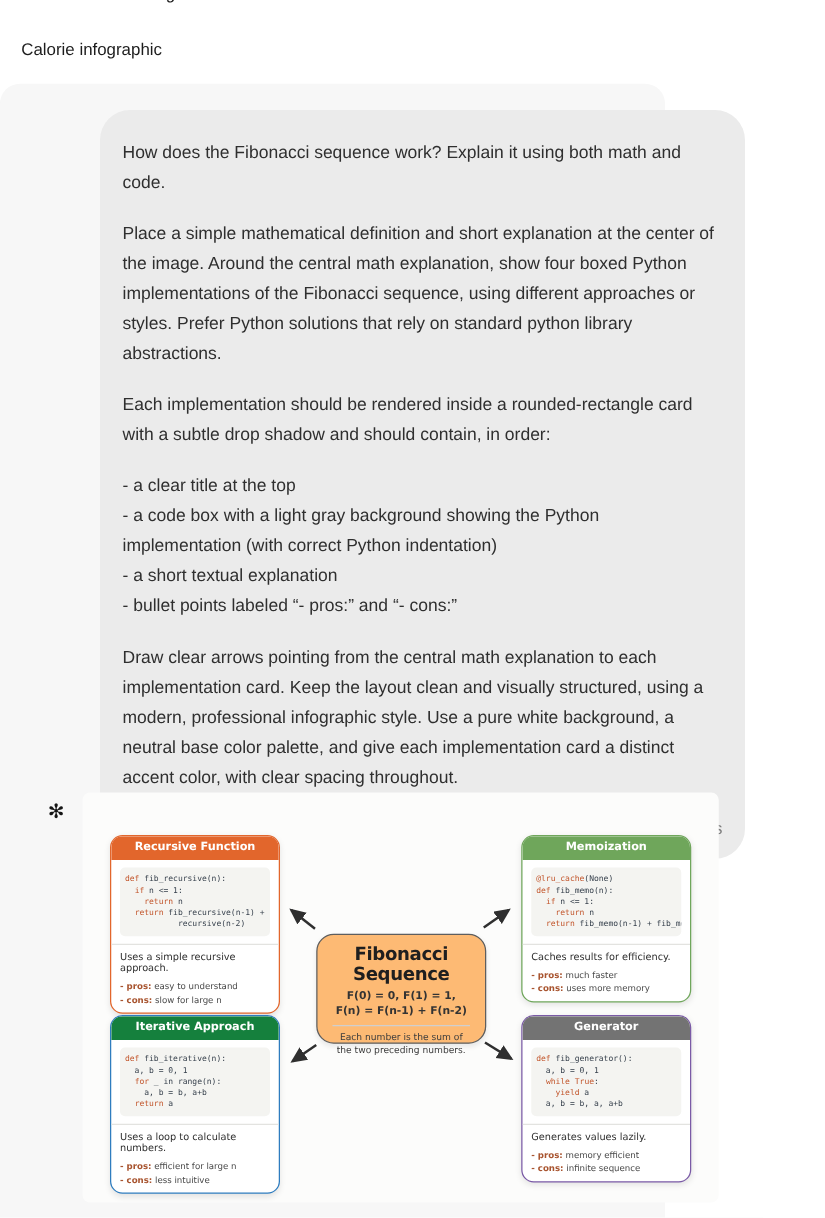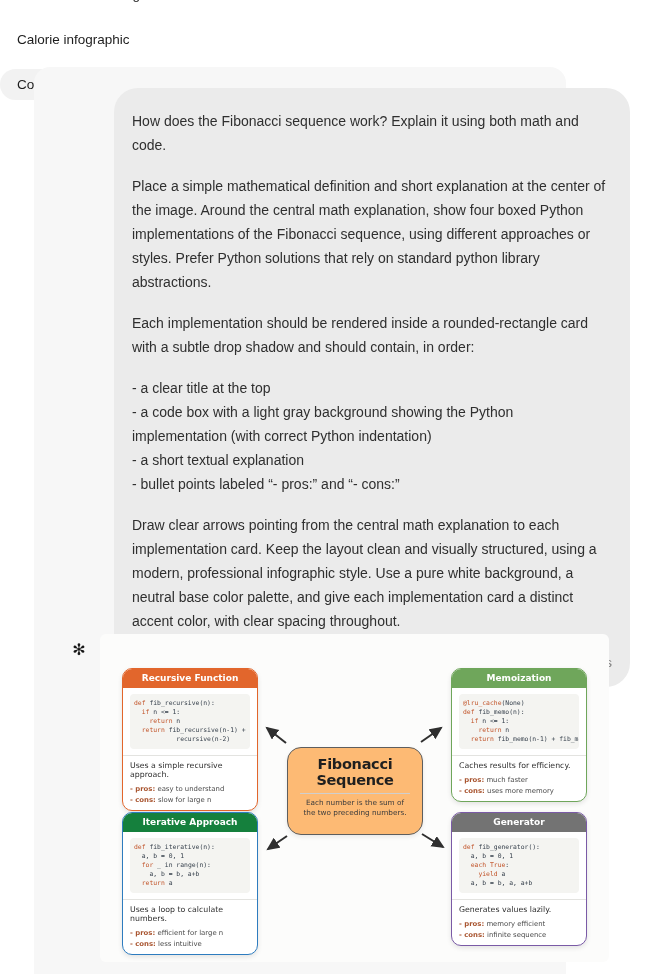--- a/index.html
+++ b/index.html
@@ -9,21 +9,21 @@
   
   .tabs-bar { position:absolute; top:0; left:0; width:660px; height:67px;
               display:flex; align-items:flex-start; justify-content:center;
               padding-top:11px; gap:14px; background:#fff;flex-direction:column; }
   .tab { font-size:13.5px; color:#1d1d1d; padding:8px 17px; border-radius:999px;
          white-space:nowrap; cursor:pointer; }
   .tab.active { background:#f2f2f2; }
 
   
   .chat-panel { position:absolute; top:67px; left:0; width:532px; height:907px;
-                background:#f7f7f7; border-radius:16px 16px 0 0;margin-left:34px; }
+                background:#f7f7f7; border-radius:16px 16px 0 0; }
 
   
   .user-bubble { position:absolute; top:21px; left:80px; width:516px;
                  background:#ebebeb; border-radius:24px; padding:21px 18px 12px 18px;
                  color:#2f2f2f; font-size:14px; line-height:24px; }
   .user-bubble p { margin-bottom:17px; }
   .read-less-row { text-align:right; margin-top:2px; }
   .read-less { color:#7c7c7c; font-size:13.5px; cursor:pointer; }
 
   
@@ -108,20 +108,24 @@
         </marker>
       </defs>
       <line x1="186" y1="109" x2="167" y2="94" stroke="#2f2f2f" stroke-width="2" marker-end="url(#ah)"></line>
       <line x1="321" y1="108" x2="341" y2="94" stroke="#2f2f2f" stroke-width="2" marker-end="url(#ah)"></line>
       <line x1="187" y1="202" x2="168" y2="215" stroke="#2f2f2f" stroke-width="2" marker-end="url(#ah)"></line>
       <line x1="322" y1="200" x2="343" y2="213" stroke="#2f2f2f" stroke-width="2" marker-end="url(#ah)"></line>
     </svg>
 
     <div class="center-box">
       <div class="center-title">Fibonacci Sequence</div>
+      <div class="math-wrap">
+        <div class="math-line">F(0) = 0,  F(1) = 1,</div>
+        <div class="math-line">F(n) = F(n-1) + F(n-2)</div>
+      </div>
       <div class="center-divider"></div>
       <div class="center-note">Each number is the sum of the two preceding numbers.</div>
     </div>
 
     <div class="impl-card" id="card-recursive" style="border-color: rgb(226, 102, 44);">
       <div class="card-header" style="background: rgb(226, 102, 44);"><span>Recursive Function</span></div>
       <div class="card-body">
         <div class="code-box"><span class="kw" style="color: rgb(194, 85, 43);">def</span> fib_recursive(n):
   <span class="kw" style="color: rgb(194, 85, 43);">if</span> n &lt;= 1:
     <span class="kw" style="color: rgb(194, 85, 43);">return</span> n
@@ -162,21 +166,21 @@
         <div class="pc-line"><span class="pc-label" style="color: rgb(168, 84, 47);">- pros:</span> <span>efficient for large n</span></div>
         <div class="pc-line"><span class="pc-label" style="color: rgb(168, 84, 47);">- cons:</span> <span>less intuitive</span></div>
       </div>
     </div>
 
     <div class="impl-card" id="card-generator" style="border-color: rgb(122, 90, 166);">
       <div class="card-header" style="background: #737373;"><span>Generator</span></div>
       <div class="card-body">
         <div class="code-box"><span class="kw" style="color: rgb(194, 85, 43);">def</span> fib_generator():
   a, b = 0, 1
-  <span class="kw" style="color: rgb(194, 85, 43);">each</span> <span class="kw" style="color: rgb(194, 85, 43);">True</span>:
+  <span class="kw" style="color: rgb(194, 85, 43);">while</span> <span class="kw" style="color: rgb(194, 85, 43);">True</span>:
     <span class="kw" style="color: rgb(194, 85, 43);">yield</span> a
   a, b = b, a, a+b</div>
         <div class="card-divider"></div>
         <div class="explain">Generates values lazily.</div>
         <div class="pc-line"><span class="pc-label" style="color: rgb(168, 84, 47);">- pros:</span> <span>memory efficient</span></div>
         <div class="pc-line"><span class="pc-label" style="color: rgb(168, 84, 47);">- cons:</span> <span>infinite sequence</span></div>
       </div>
     </div>
 
   </div>

